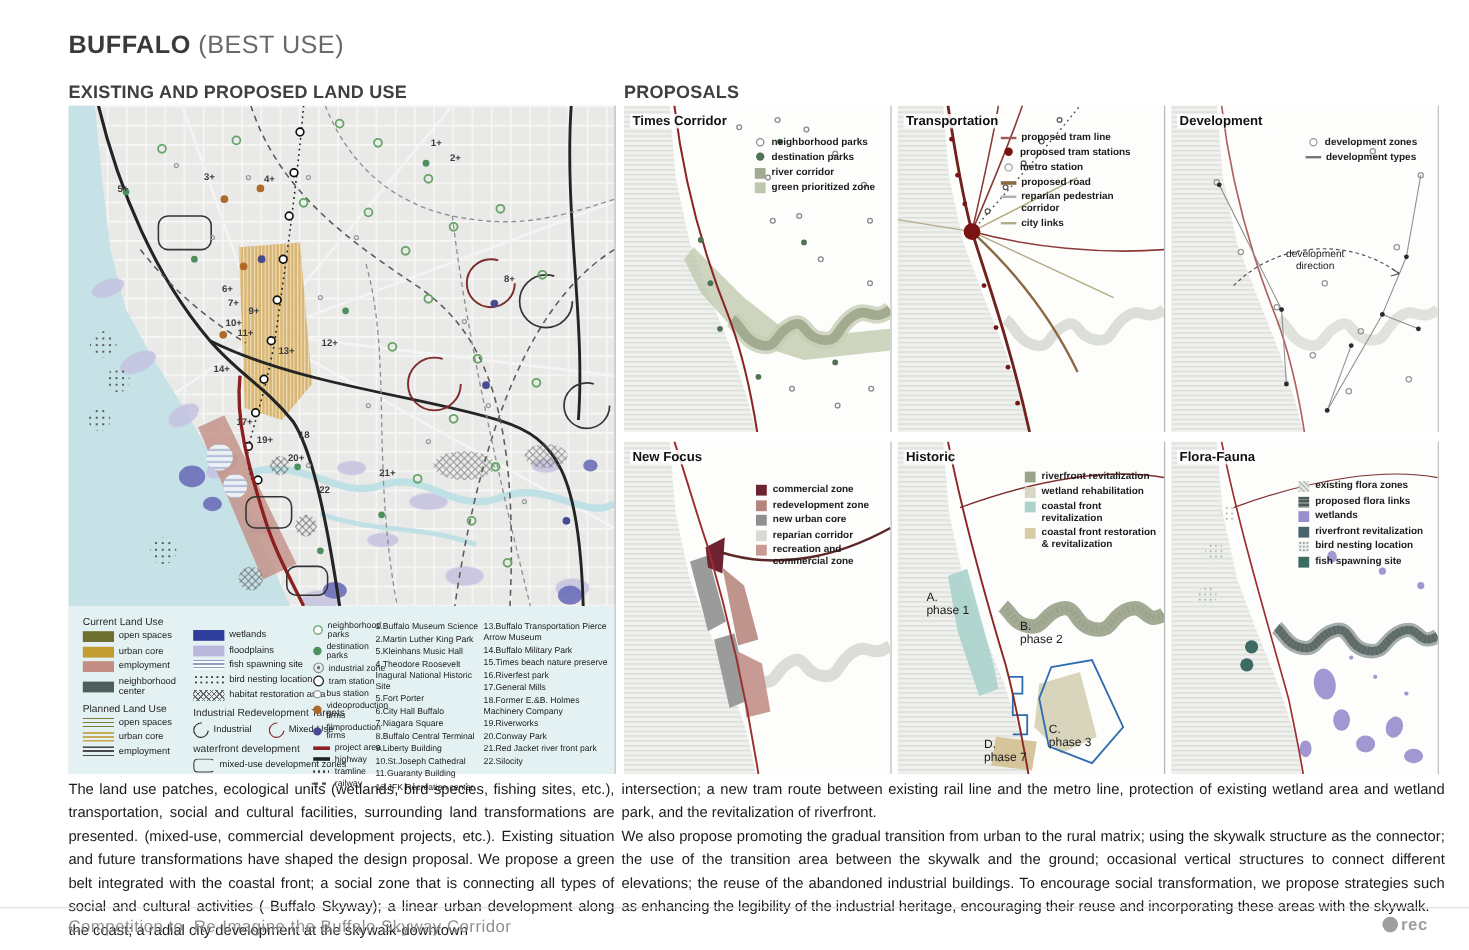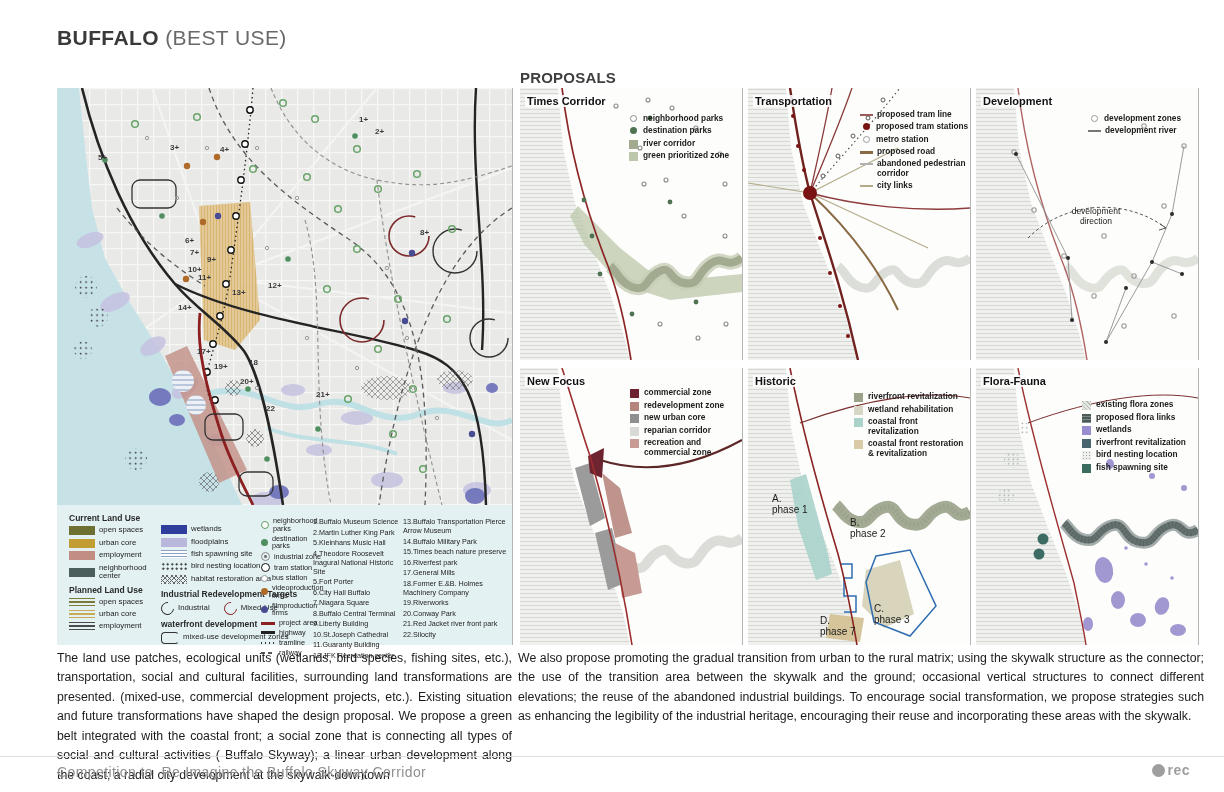--- a/index.html
+++ b/index.html
@@ -14,21 +14,21 @@
   .sec-left{left:57px;} .sec-right{left:520px;}
 
   
   .mainmap{position:absolute;left:57px;top:88px;width:455px;height:557px;background:#e9e9e8;border-right:1px solid #b5b5b5;}
   .mainmap svg{position:absolute;left:0;top:0;}
   svg text{font-family:"Liberation Sans",sans-serif;}
   .mk{font-size:8px;font-weight:bold;fill:#3a3a3a;}
 
   
   .mlegend{position:absolute;left:0;top:417px;width:455px;height:140px;background:#e4f1f3;}
-  .lgtitle{font-size:8.5px;font-weight:bold;color:#2a2a2a;margin:0 0 3px 0;}
+  .lgtitle{font-size:8.5px;font-weight:normal;color:#2a2a2a;margin:0 0 3px 0;}
   .lrow{display:flex;align-items:center;gap:4px;margin:0 0 3.5px 0;font-size:7.8px;color:#222;line-height:1.1;}
   .msw{width:26px;height:9px;flex:0 0 auto;}
   .sym{flex:0 0 auto;}
   .srow{display:flex;align-items:center;gap:4px;margin:0 0 2.2px 0;font-size:7.3px;color:#222;line-height:1.05;}
   .site{font-size:7.2px;color:#222;line-height:1.25;margin-bottom:1.5px;}
   .colA{position:absolute;left:12px;top:8px;width:90px;}
   .colB{position:absolute;left:104px;top:20px;width:150px;}
   .colC{position:absolute;left:204px;top:12px;width:64px;}
   .colD{position:absolute;left:256px;top:12px;width:88px;}
   .colE{position:absolute;left:346px;top:12px;width:104px;}
@@ -95,20 +95,21 @@
     </pattern>
   </defs>
 </svg>
 
 <div class="board">
 
   <div class="title">
     <span class="t-bold">BUFFALO</span>
     <span class="t-light">(BEST USE)</span>
   </div>
+  <div class="sec sec-left">EXISTING AND PROPOSED LAND USE</div>
   <div class="sec sec-right">PROPOSALS</div>
 
   <div class="mainmap">
     <svg width="455" height="557" viewBox="0 0 455 557">
       <rect width="455" height="557" fill="url(#grid)"></rect>
 
       <g stroke="#f4f4f3" stroke-width="2.2" fill="none">
         <path d="M162,190 L455,80"></path>
           <path d="M162,190 L455,225"></path>
           <path d="M162,190 L320,0"></path>
@@ -359,21 +360,21 @@
         <div style="display:flex;gap:14px;align-items:center;margin-bottom:4px">
           <div class="lrow" style="margin:0">
               <span class="arc"></span>
               <span>Industrial</span>
             </div>
           <div class="lrow" style="margin:0">
               <span class="arc red"></span>
               <span>Mixed-Use</span>
             </div>
         </div>
-        <div class="lgtitle" style="font-weight:bold">waterfront development</div>
+        <div class="lgtitle" style="font-weight:normal">waterfront development</div>
         <div class="lrow">
             <span class="rrect"></span>
             <span>mixed-use development zones</span>
           </div>
       </div>
 
       <div class="colC">
         <div class="srow">
             <span class="sym" style="width:6px;height:6px;border-radius:50%;border:1.4px solid #5da05d;background:#fff"></span>
             <span>neighborhood parks</span>
@@ -543,21 +544,21 @@
           <circle cx="50" cy="58" r="2"></circle>
           <circle cx="56" cy="82" r="2"></circle>
         <circle cx="72" cy="150" r="2"></circle>
           <circle cx="82" cy="185" r="2"></circle>
           <circle cx="92" cy="218" r="2"></circle>
         <circle cx="100" cy="248" r="2"></circle>
       </g>
       <circle cx="62" cy="105" r="7" fill="#7a1414"></circle>
     </svg>
     <div class="ptitle">Transportation</div>
-    <div class="plegend" style="left:112px;top:22px">
+    <div class="plegend" style="left:86px;top:22px">
       <div class="prow">
           <span class="picon">
             <span class="pline" style="background:#9c5a5a"></span>
           </span>
           <span class="plabel">proposed tram line</span>
         </div>
       <div class="prow">
           <span class="picon">
             <span class="pdot" style="background:#7a1414"></span>
           </span>
@@ -572,21 +573,21 @@
       <div class="prow">
           <span class="picon">
             <span class="pline" style="background:#8a6a45;height:3px"></span>
           </span>
           <span class="plabel">proposed road</span>
         </div>
       <div class="prow">
           <span class="picon">
             <span class="pline" style="background:#b0b0b0"></span>
           </span>
-          <span class="plabel">abandoned pedestrian corridor</span>
+          <span class="plabel">reparian pedestrian corridor</span>
         </div>
       <div class="prow">
           <span class="picon">
             <span class="pline" style="background:#b3ab88"></span>
           </span>
           <span class="plabel">city links</span>
         </div>
     </div>
   </div>
 
@@ -636,21 +637,21 @@
       <div class="prow">
           <span class="picon">
             <span class="pring" style="border-color:#999"></span>
           </span>
           <span class="plabel">development zones</span>
         </div>
       <div class="prow">
           <span class="picon">
             <span class="pline" style="background:#777"></span>
           </span>
-          <span class="plabel">development river</span>
+          <span class="plabel">development types</span>
         </div>
     </div>
     <div class="maplabel" style="left:82px;top:118px;width:76px">development direction</div>
   </div>
 
   <div class="panel" style="left:520px;top:368px;height:277px">
     <svg width="222" height="277" viewBox="0 0 222 277">
       <rect width="222" height="277" fill="#fdfdfc"></rect>
       <polygon points="0,0 38,0 43,60 55,115 72,160 90,205 103,245 110,277 0,277" fill="url(#wstripe)"></polygon>
       <path d="M222,170 C206,182 204,166 190,176 C176,186 180,198 164,195 C148,192 152,176 138,184 C124,192 128,204 112,199 C100,195 98,184 90,178" stroke="#dcdcd8" stroke-width="10" fill="none"></path>
@@ -658,21 +659,21 @@
         <polygon points="55,100 70,95 85,150 70,158"></polygon>
         <polygon points="75,165 92,160 105,215 88,222"></polygon>
       </g>
       <polygon points="68,88 84,80 82,110 70,105" fill="#6e2430"></polygon>
       <polygon points="82,105 100,120 112,165 95,170" fill="#b5857d" opacity="0.88"></polygon>
       <polygon points="95,175 115,185 122,225 102,230" fill="#c79b93"></polygon>
       <path d="M80,92 C130,108 180,95 222,72" stroke="#5d2727" stroke-width="2" fill="none"></path>
       <path d="M42,0 C55,40 62,65 70,88 C85,140 100,200 112,277" stroke="#9c2e2e" stroke-width="1.6" fill="none"></path>
     </svg>
     <div class="ptitle">New Focus</div>
-    <div class="plegend" style="left:108px;top:20px">
+    <div class="plegend" style="left:108px;top:35px">
       <div class="prow">
           <span class="picon">
             <span class="psq" style="background:#6e2430"></span>
           </span>
           <span class="plabel">commercial zone</span>
         </div>
       <div class="prow">
           <span class="picon">
             <span class="psq" style="background:#b5857d"></span>
           </span>
@@ -817,20 +818,21 @@
           <span class="picon">
             <span class="psq" style="background:#3c6b60"></span>
           </span>
           <span class="plabel">fish spawning site</span>
         </div>
     </div>
   </div>
 
   <div class="bodytext bt-left">The land use patches, ecological units (wetlands, bird species, fishing sites, etc.), transportation, social and cultural facilities, surrounding land transformations are presented. (mixed-use, commercial development projects, etc.). Existing situation and future transformations have shaped the design proposal. We propose a green belt integrated with the coastal front; a social zone that is connecting all types of social and cultural activities ( Buffalo Skyway); a linear urban development along the coast; a radial city development at the skywalk-downtown</div>
   <div class="bodytext bt-right">
+    <p>intersection; a new tram route between existing rail line and the metro line, protection of existing wetland area and wetland park, and the revitalization of riverfront.</p>
     <p>We also propose promoting the gradual transition from urban to the rural matrix; using the skywalk structure as the connector; the use of the transition area between the skywalk and the ground; occasional vertical structures to connect different elevations; the reuse of the abandoned industrial buildings. To encourage social transformation, we propose strategies such as enhancing the legibility of the industrial heritage, encouraging their reuse and incorporating these areas with the skywalk.</p>
   </div>
 
   <div class="footline"></div>
   <div class="foot">Competition to  Re-Imagine the Buffalo Skyway Corridor</div>
   <div class="logo">
     <span class="lcirc"></span>
     <span class="ltext">rec</span>
   </div>
 

